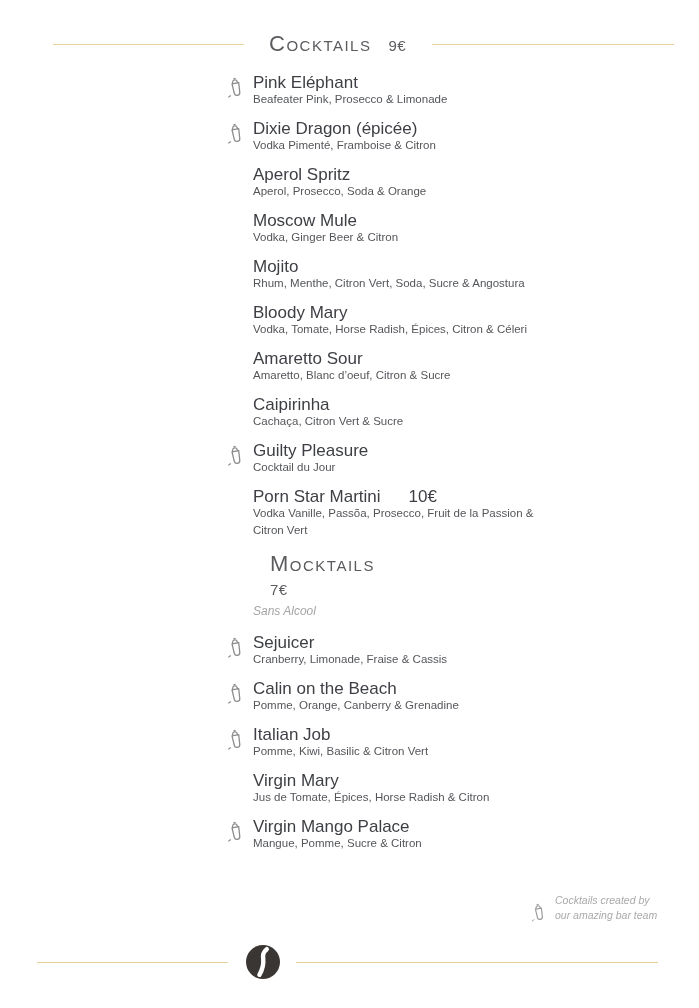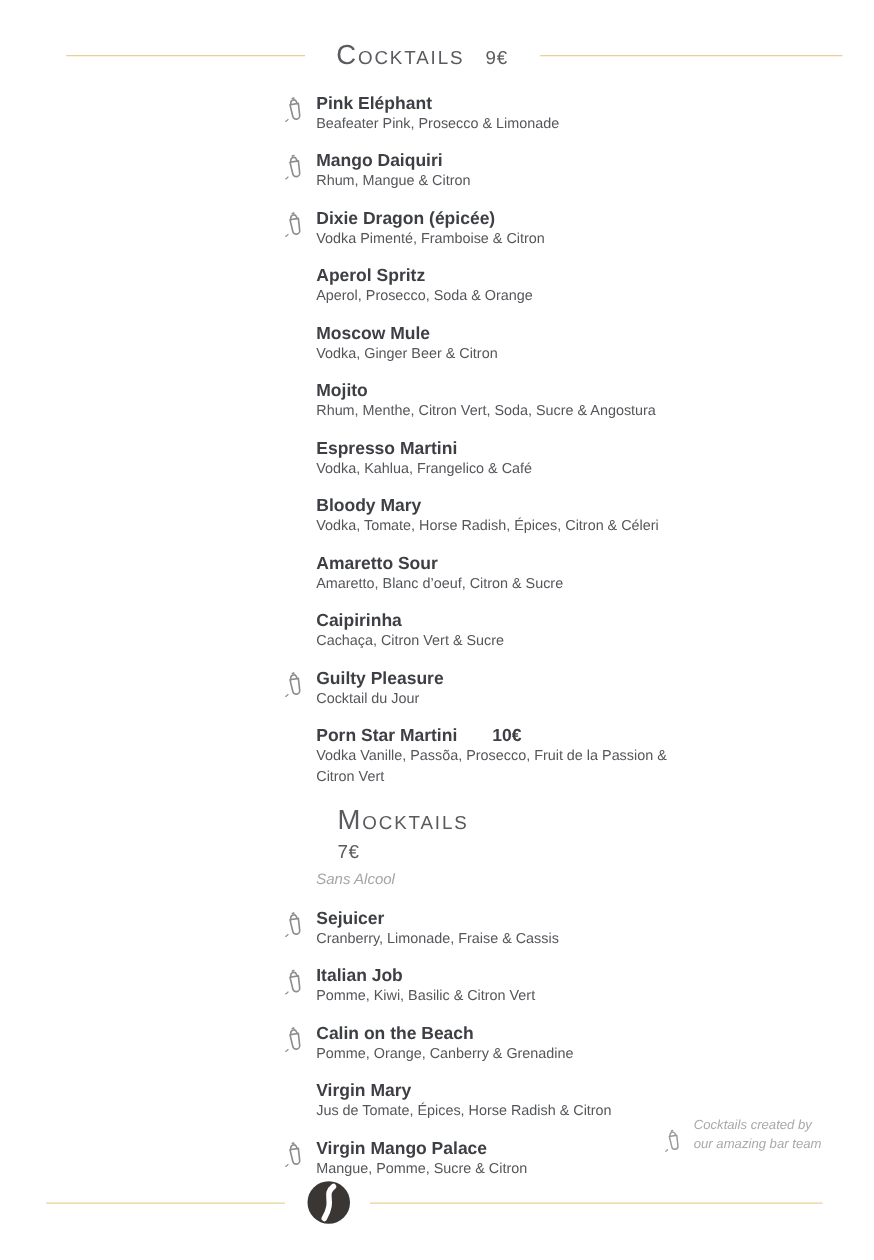--- a/index.html
+++ b/index.html
@@ -27,21 +27,21 @@
     color:var(--header,#5b5b5f);
   }
   .sec-price{
     font-size:15px;letter-spacing:.5px;margin-left:17px;
     color:var(--header,#5b5b5f);
   }
   
   .content{position:absolute;left:253px;top:74px;width:340px;}
   .menu-item{position:relative;margin-bottom:12px;}
   .item-name{
-    font-size:14px;font-weight:700;line-height:17px;
+    font-size:17px;font-weight:400;line-height:17px;
     color:var(--title,#3d3f44);
   }
   .item-price{margin-left:28px;}
   .item-desc{
     font-size:11.5px;line-height:17px;max-width:300px;
     color:var(--desc,#54565a);
   }
   .item-icon{position:absolute;left:-26px;top:1px;}
   
   .sub-header{margin:4px 0 14px 0;}
@@ -101,34 +101,20 @@
         <div class="menu-item">
     <svg class="item-icon" width="18" height="24" viewBox="0 0 18 24">
       <g fill="none" stroke="#8d8d8d" stroke-width="1.3" stroke-linecap="round" stroke-linejoin="round" transform="rotate(-10 9 12)">
         <path d="M5.6 8.2 h6.8 l-0.6 9.4 a2.8 2.8 0 0 1 -5.6 0 Z"></path>
         <path d="M6.2 8.2 l0.3 -1.5 a2.35 2.35 0 0 1 4.6 0 l0.3 1.5"></path>
         <path d="M8.3 3.6 l1.3 -0.2"></path>
       </g>
       <path d="M3.4 20.6 q-0.7 1.1 -1.8 1.5" fill="none" stroke="#8d8d8d" stroke-width="1.1" stroke-linecap="round"></path>
     </svg>
     <div class="item-name">
-      <span>Mango Daiquiri</span>
-    </div>
-    <div class="item-desc">Rhum, Mangue &amp; Citron</div>
-  </div>
-        <div class="menu-item">
-    <svg class="item-icon" width="18" height="24" viewBox="0 0 18 24">
-      <g fill="none" stroke="#8d8d8d" stroke-width="1.3" stroke-linecap="round" stroke-linejoin="round" transform="rotate(-10 9 12)">
-        <path d="M5.6 8.2 h6.8 l-0.6 9.4 a2.8 2.8 0 0 1 -5.6 0 Z"></path>
-        <path d="M6.2 8.2 l0.3 -1.5 a2.35 2.35 0 0 1 4.6 0 l0.3 1.5"></path>
-        <path d="M8.3 3.6 l1.3 -0.2"></path>
-      </g>
-      <path d="M3.4 20.6 q-0.7 1.1 -1.8 1.5" fill="none" stroke="#8d8d8d" stroke-width="1.1" stroke-linecap="round"></path>
-    </svg>
-    <div class="item-name">
       <span>Dixie Dragon (épicée)</span>
     </div>
     <div class="item-desc">Vodka Pimenté, Framboise &amp; Citron</div>
   </div>
         <div class="menu-item">
 
     <div class="item-name">
       <span>Aperol Spritz</span>
     </div>
     <div class="item-desc">Aperol, Prosecco, Soda &amp; Orange</div>
@@ -139,27 +125,20 @@
       <span>Moscow Mule</span>
     </div>
     <div class="item-desc">Vodka, Ginger Beer &amp; Citron</div>
   </div>
         <div class="menu-item">
 
     <div class="item-name">
       <span>Mojito</span>
     </div>
     <div class="item-desc">Rhum, Menthe, Citron Vert, Soda, Sucre &amp; Angostura</div>
-  </div>
-        <div class="menu-item">
-
-    <div class="item-name">
-      <span>Espresso Martini</span>
-    </div>
-    <div class="item-desc">Vodka, Kahlua, Frangelico &amp; Café</div>
   </div>
         <div class="menu-item">
 
     <div class="item-name">
       <span>Bloody Mary</span>
     </div>
     <div class="item-desc">Vodka, Tomate, Horse Radish, Épices, Citron &amp; Céleri</div>
   </div>
         <div class="menu-item">
 
@@ -224,37 +203,37 @@
         <div class="menu-item">
     <svg class="item-icon" width="18" height="24" viewBox="0 0 18 24">
       <g fill="none" stroke="#8d8d8d" stroke-width="1.3" stroke-linecap="round" stroke-linejoin="round" transform="rotate(-10 9 12)">
         <path d="M5.6 8.2 h6.8 l-0.6 9.4 a2.8 2.8 0 0 1 -5.6 0 Z"></path>
         <path d="M6.2 8.2 l0.3 -1.5 a2.35 2.35 0 0 1 4.6 0 l0.3 1.5"></path>
         <path d="M8.3 3.6 l1.3 -0.2"></path>
       </g>
       <path d="M3.4 20.6 q-0.7 1.1 -1.8 1.5" fill="none" stroke="#8d8d8d" stroke-width="1.1" stroke-linecap="round"></path>
     </svg>
     <div class="item-name">
+      <span>Calin on the Beach</span>
+    </div>
+    <div class="item-desc">Pomme, Orange, Canberry &amp; Grenadine</div>
+  </div>
+        <div class="menu-item">
+    <svg class="item-icon" width="18" height="24" viewBox="0 0 18 24">
+      <g fill="none" stroke="#8d8d8d" stroke-width="1.3" stroke-linecap="round" stroke-linejoin="round" transform="rotate(-10 9 12)">
+        <path d="M5.6 8.2 h6.8 l-0.6 9.4 a2.8 2.8 0 0 1 -5.6 0 Z"></path>
+        <path d="M6.2 8.2 l0.3 -1.5 a2.35 2.35 0 0 1 4.6 0 l0.3 1.5"></path>
+        <path d="M8.3 3.6 l1.3 -0.2"></path>
+      </g>
+      <path d="M3.4 20.6 q-0.7 1.1 -1.8 1.5" fill="none" stroke="#8d8d8d" stroke-width="1.1" stroke-linecap="round"></path>
+    </svg>
+    <div class="item-name">
       <span>Italian Job</span>
     </div>
     <div class="item-desc">Pomme, Kiwi, Basilic &amp; Citron Vert</div>
-  </div>
-        <div class="menu-item">
-    <svg class="item-icon" width="18" height="24" viewBox="0 0 18 24">
-      <g fill="none" stroke="#8d8d8d" stroke-width="1.3" stroke-linecap="round" stroke-linejoin="round" transform="rotate(-10 9 12)">
-        <path d="M5.6 8.2 h6.8 l-0.6 9.4 a2.8 2.8 0 0 1 -5.6 0 Z"></path>
-        <path d="M6.2 8.2 l0.3 -1.5 a2.35 2.35 0 0 1 4.6 0 l0.3 1.5"></path>
-        <path d="M8.3 3.6 l1.3 -0.2"></path>
-      </g>
-      <path d="M3.4 20.6 q-0.7 1.1 -1.8 1.5" fill="none" stroke="#8d8d8d" stroke-width="1.1" stroke-linecap="round"></path>
-    </svg>
-    <div class="item-name">
-      <span>Calin on the Beach</span>
-    </div>
-    <div class="item-desc">Pomme, Orange, Canberry &amp; Grenadine</div>
   </div>
         <div class="menu-item">
 
     <div class="item-name">
       <span>Virgin Mary</span>
     </div>
     <div class="item-desc">Jus de Tomate, Épices, Horse Radish &amp; Citron</div>
   </div>
         <div class="menu-item">
     <svg class="item-icon" width="18" height="24" viewBox="0 0 18 24">

